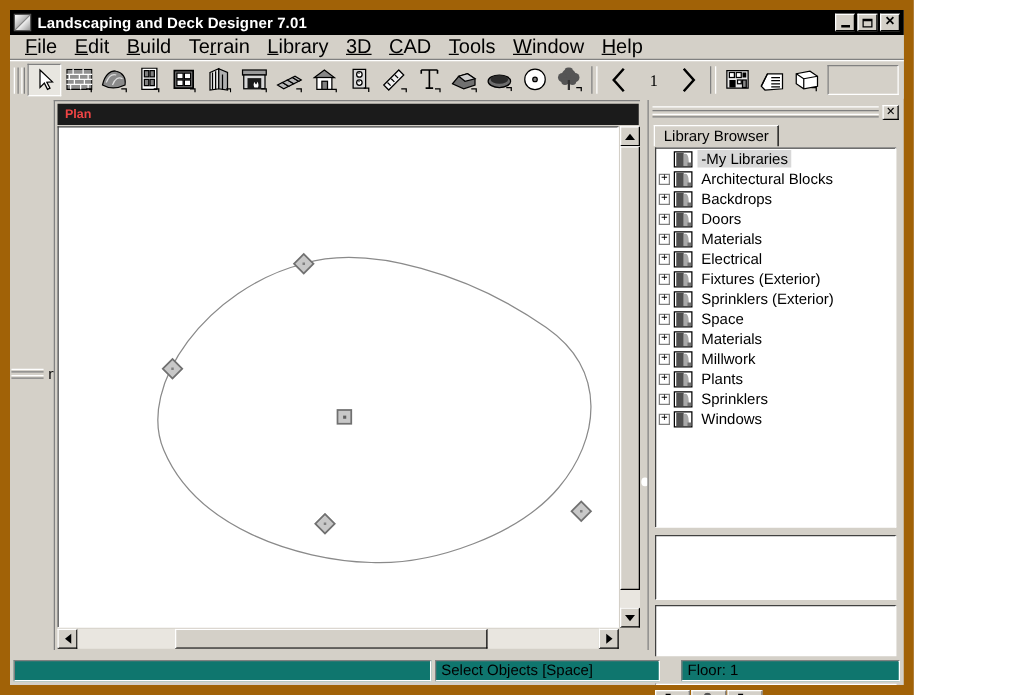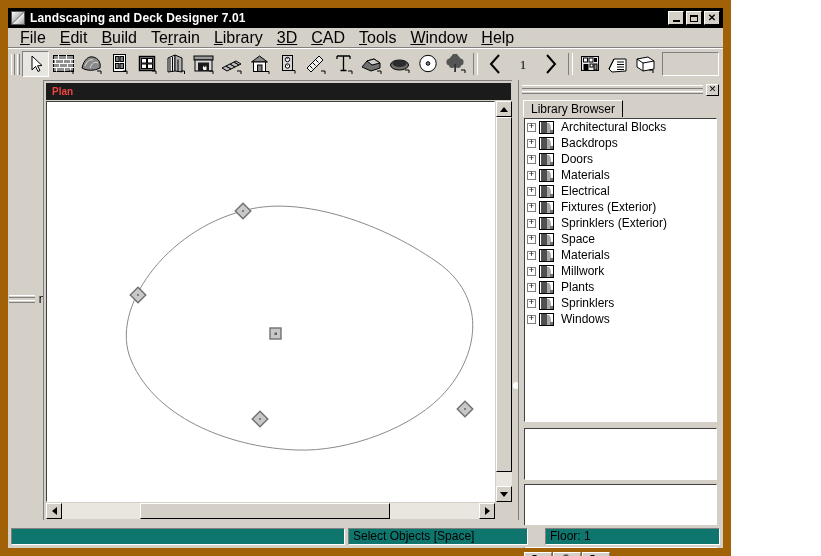--- a/index.html
+++ b/index.html
@@ -820,20 +820,29 @@
 
     <div class="lib-tabs">
       <div class="lib-tab">
         <span>Library Browser</span>
       </div>
       <div class="lib-tabfill"></div>
     </div>
 
     <div class="lib-tree">
 
+      <div class="tree-row">
+        <div class="tree-plus blank"></div>
+        <div class="tree-ico">
+            <div class="pg"></div>
+            <div class="pg2"></div>
+            <div class="sh"></div>
+          </div>
+        <div class="tree-lbl sel">-My Libraries</div>
+      </div>
 
       <div class="tree-row">
         <div class="tree-plus">+</div>
         <div class="tree-ico">
             <div class="pg"></div>
             <div class="pg2"></div>
             <div class="sh"></div>
           </div>
         <div class="tree-lbl">Architectural Blocks</div>
       </div>

